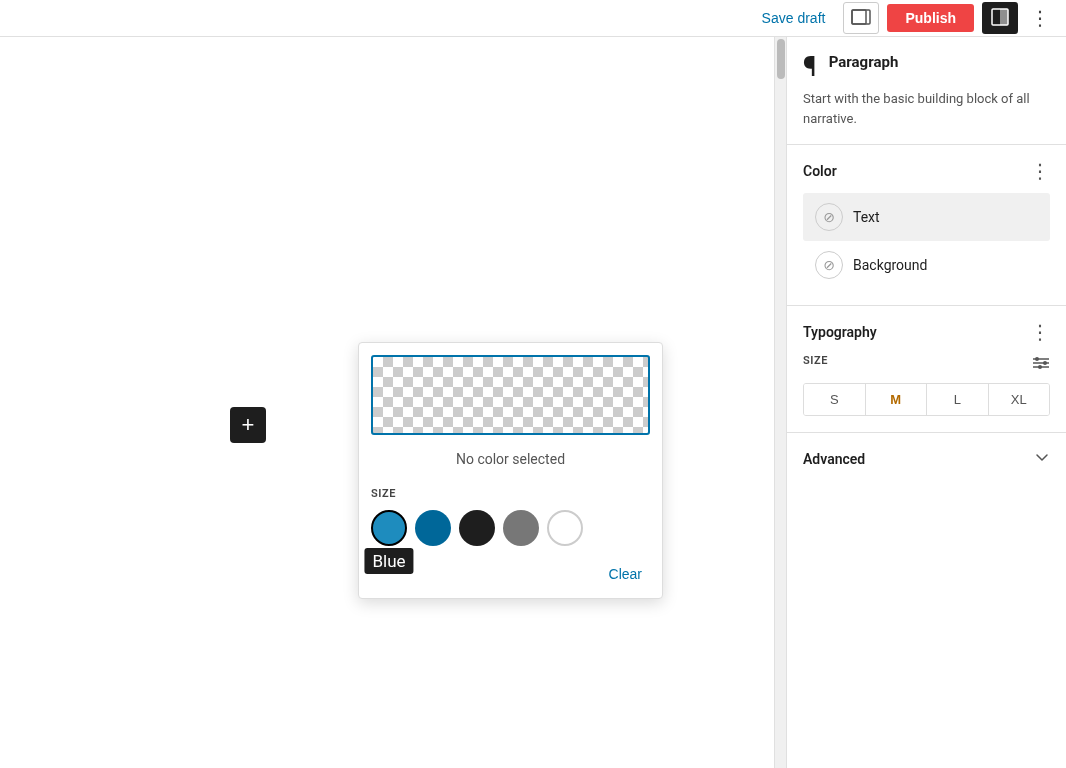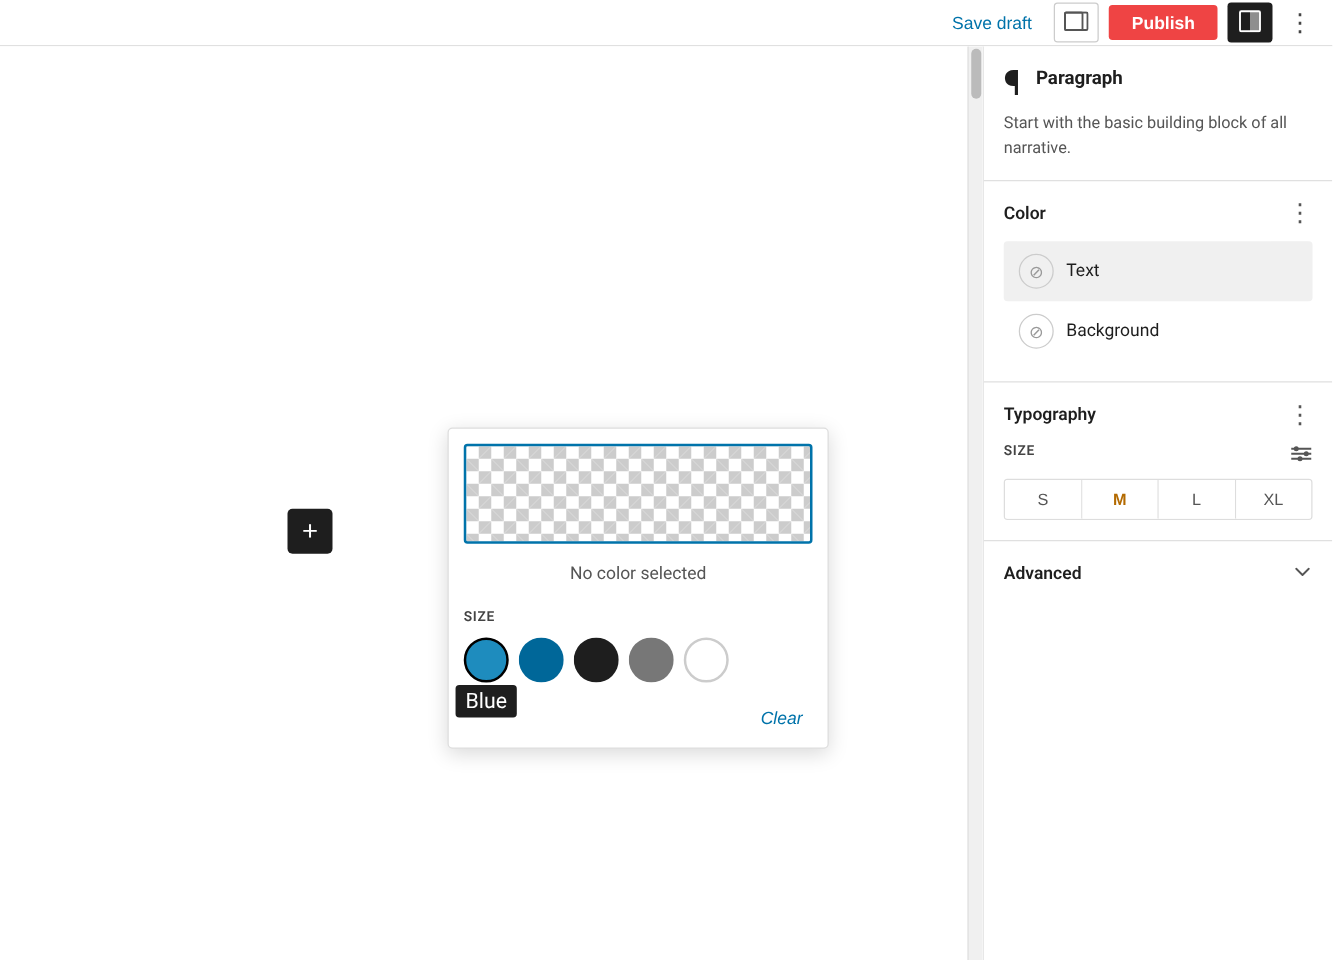--- a/index.html
+++ b/index.html
@@ -212,21 +212,20 @@
       margin-top: 16px;
     }
 
     .clear-btn {
       background: none;
       border: none;
       color: #0073aa;
       font-size: 14px;
       cursor: pointer;
       padding: 4px 8px;
-      font-style: italic;
     }
 
     
     .sidebar {
       width: 280px;
       background: #fff;
       border-left: 1px solid #e0e0e0;
       display: flex;
       flex-direction: column;
       flex-shrink: 0;

